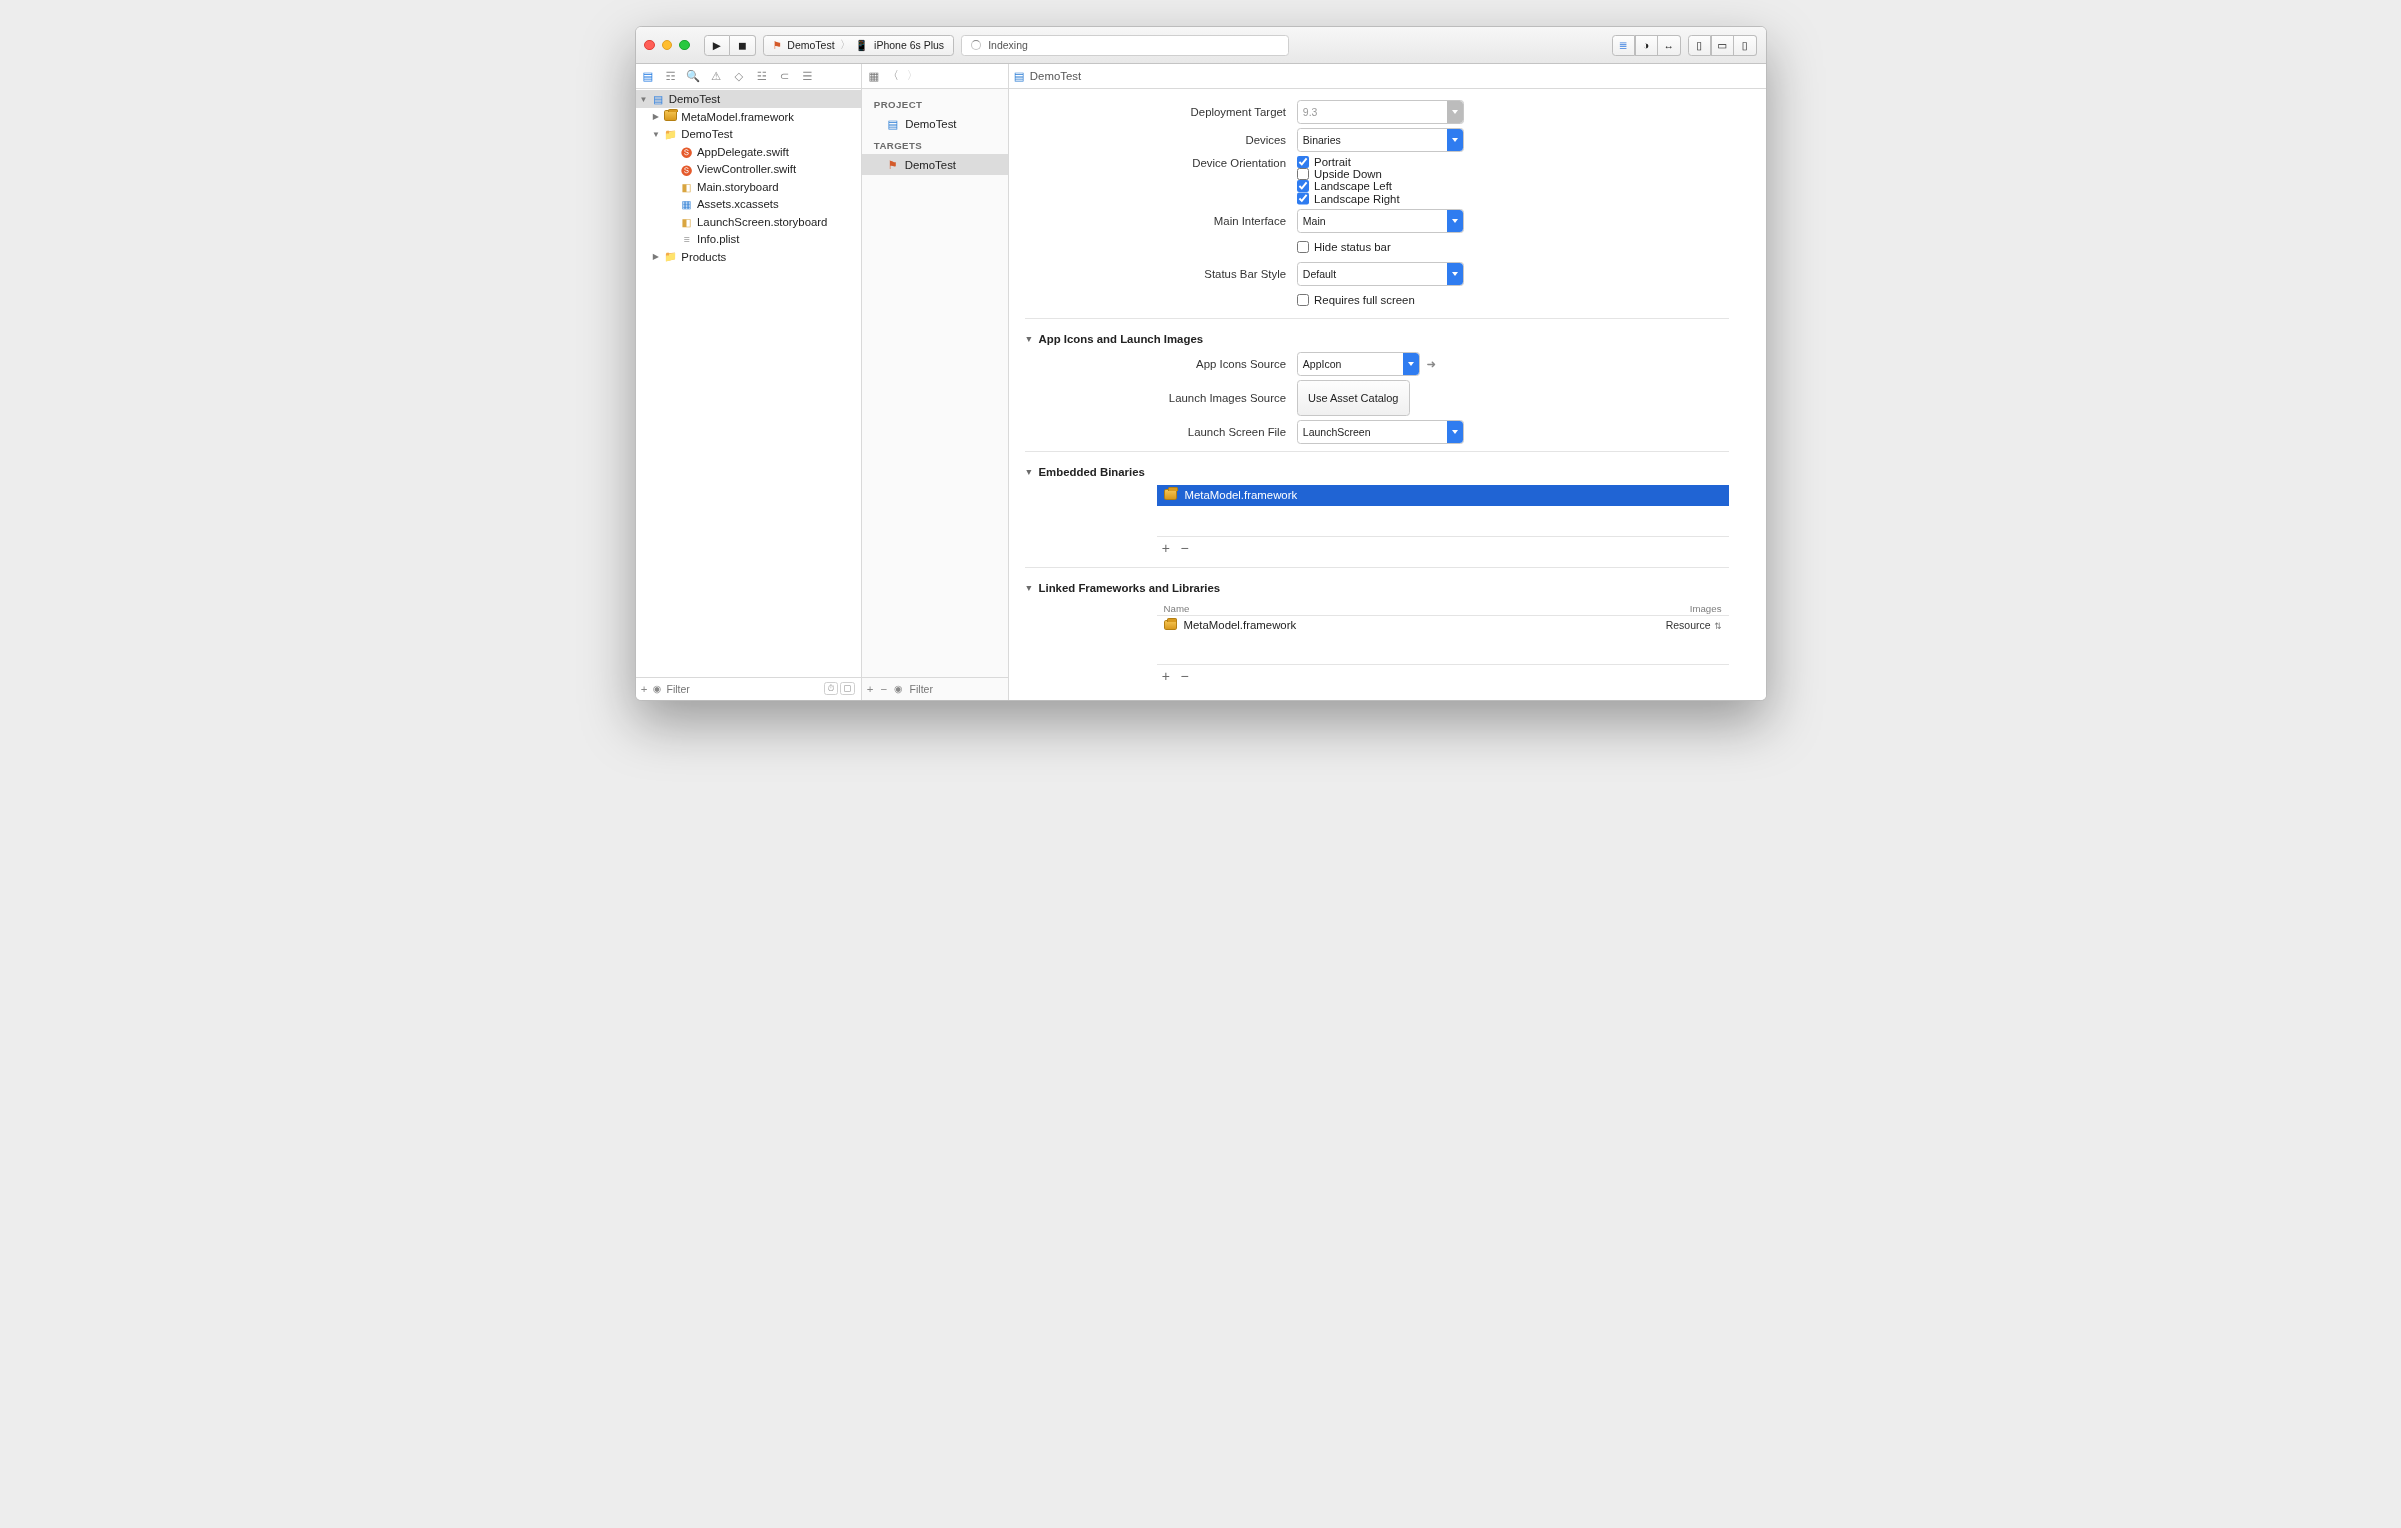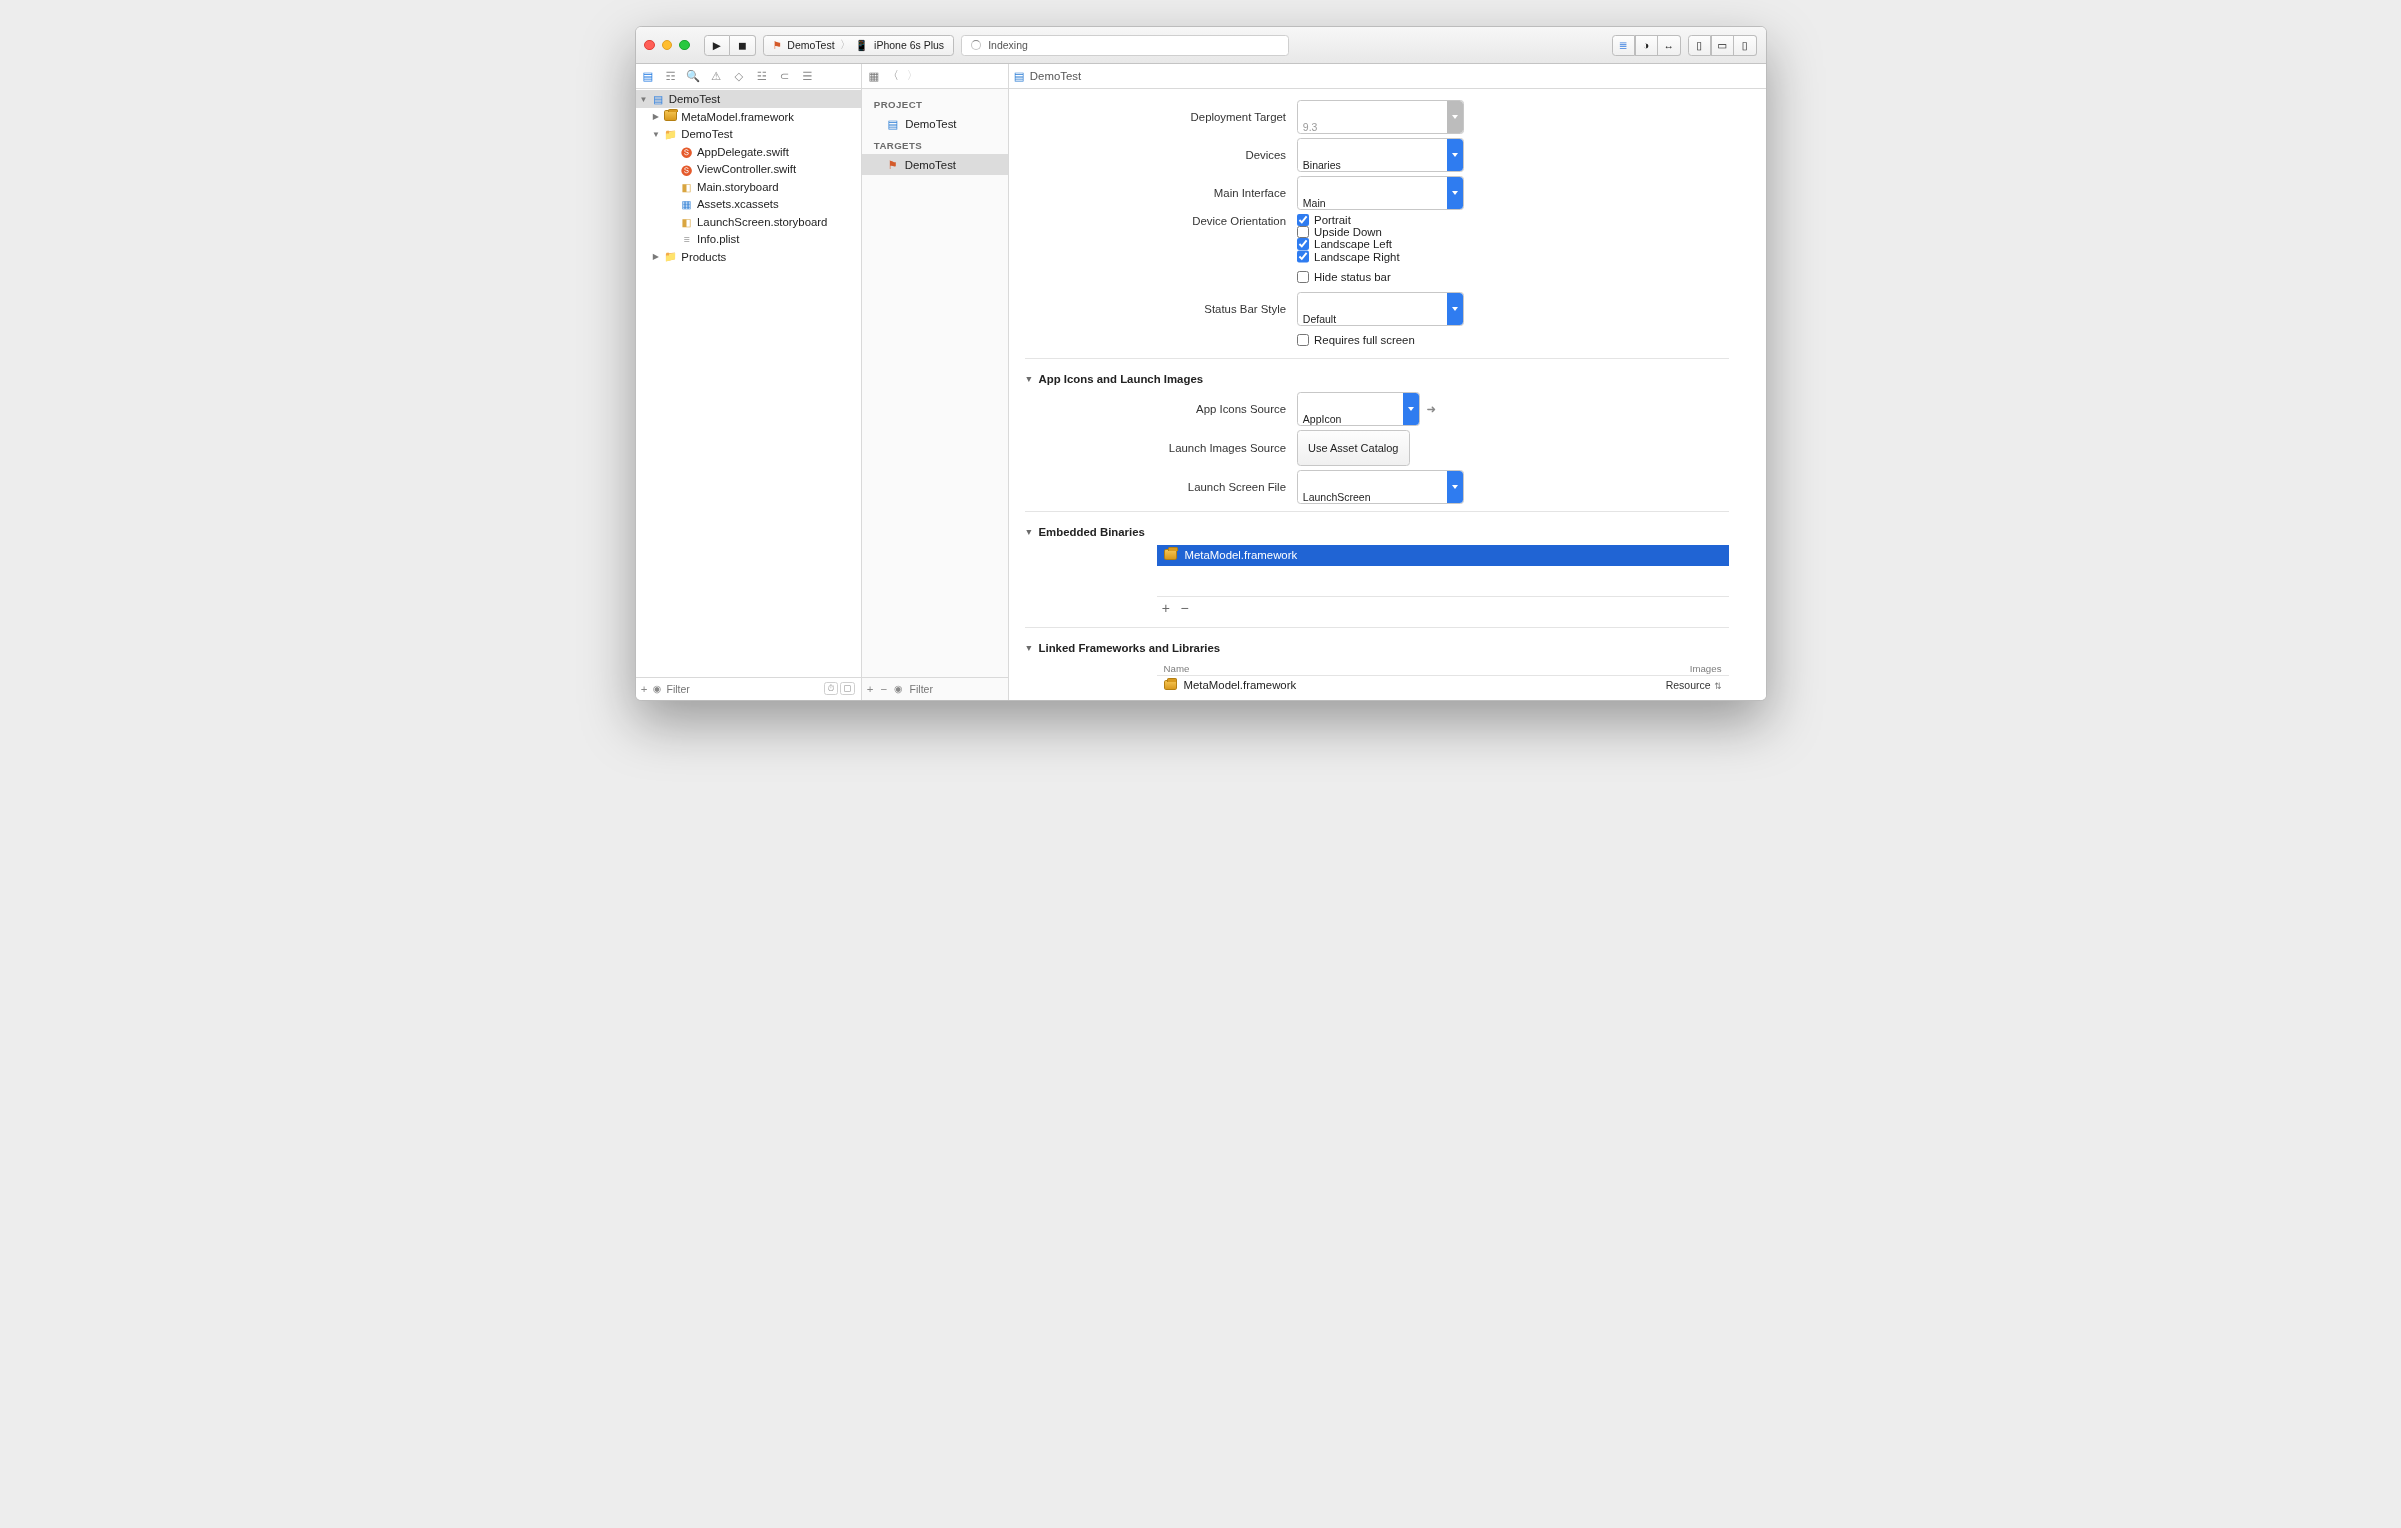--- a/index.html
+++ b/index.html
@@ -91,21 +91,21 @@
   
   .editor { flex:1; display:flex; flex-direction:column; background:#fff; overflow:hidden;}
   .tabbar { height:26px; border-bottom:0.9px solid #d4d4d4; display:flex; align-items:flex-end; padding:0 16px; gap:19.3px; font-size:11.4px;}
   .tabbar .sq { width:12.3px; height:12.3px; border:1.3px solid #3a7fe0; align-self:center; margin-right:5.3px;}
   .tabbar .tab { padding:5.3px 8.8px; color:#444; cursor:default;}
   .tabbar .tab.active { color:#1b76e0; border-bottom:1.8px solid #fff; position:relative;}
   .content { flex:1; overflow:auto; padding: 7px 37px 16px 16px;}
 
   .form-row { display:flex; align-items:center; margin:4px 0; min-height:21px;}
   .form-row .lab { width:272px; text-align:right; padding-right:10.5px; color:#333;}
-  .select { height:34px; background:#fff; border:0.9px solid #c7c7c7; border-radius:3.5px; display:inline-flex; align-items:flex-end; padding:0 5.3px; font-size:10.5px; position:relative; min-width:123px;}
+  .select { height:24px; background:#fff; border:0.9px solid #c7c7c7; border-radius:3.5px; display:inline-flex; align-items:center; padding:0 5.3px; font-size:10.5px; position:relative; min-width:123px;}
   .select.w190{min-width:167px;}
   .select .arrow { position:absolute; right:0; top:0; width:16px; height:100%; background:#2f7cf0; border-radius:0 3.5px 3.5px 0; display:flex; align-items:center; justify-content:center;}
   .select .arrow::before { content:""; width:0;height:0;border-left:3.5px solid transparent;border-right:3.5px solid transparent;border-top:4.4px solid #fff;}
   .select.grey .arrow { background:#bcbcbc; }
   .select.grey { color:#9a9a9a;}
   .btn2 { height:36px; border:0.9px solid #c7c7c7; background:linear-gradient(#fdfdfd,#f0f0f0); border-radius:3.5px; padding:0 10.5px; font-size:11px; display:inline-flex; align-items:center;}
   .chk { display:flex; align-items:center; gap:5.3px; font-size:11.4px;}
   .chk input { width:12.3px; height:12.3px; }
 
   .section-hdr { display:flex; align-items:center; gap:5.3px; font-weight:600; font-size:11.4px; margin:14px 0 7px;}
@@ -287,28 +287,20 @@
               <span class="arrow"></span>
           </span>
         </div>
         <div class="form-row">
           <span class="lab">Devices</span>
           <span class="select w190">
             <span>Binaries</span>
               <span class="arrow"></span>
           </span>
         </div>
-        <div class="form-row">
-          <span class="lab">Main Interface</span>
-          <span class="select w190">
-            <span>Main</span>
-              <span class="arrow"></span>
-          </span>
-        </div>
-
         <div class="form-row" style="align-items:flex-start;">
           <span class="lab" style="padding-top:1.8px;">Device Orientation</span>
           <div>
             <label class="chk">
                 <input type="checkbox" checked="" style="">
                 <span>Portrait</span>
               </label>
             <label class="chk">
                 <input type="checkbox" style="">
                 <span>Upside Down</span>
@@ -318,20 +310,28 @@
                 <span>Landscape Left</span>
               </label>
             <label class="chk">
                 <input type="checkbox" checked="" style="">
                 <span>Landscape Right</span>
               </label>
           </div>
         </div>
 
         <div class="form-row">
+          <span class="lab">Main Interface</span>
+          <span class="select w190">
+            <span>Main</span>
+              <span class="arrow"></span>
+          </span>
+        </div>
+
+        <div class="form-row">
             <span class="lab"></span>
           <label class="chk">
               <input type="checkbox" style="">
               <span>Hide status bar</span>
             </label>
         </div>
         <div class="form-row">
           <span class="lab">Status Bar Style</span>
           <span class="select w190">
             <span>Default</span>

